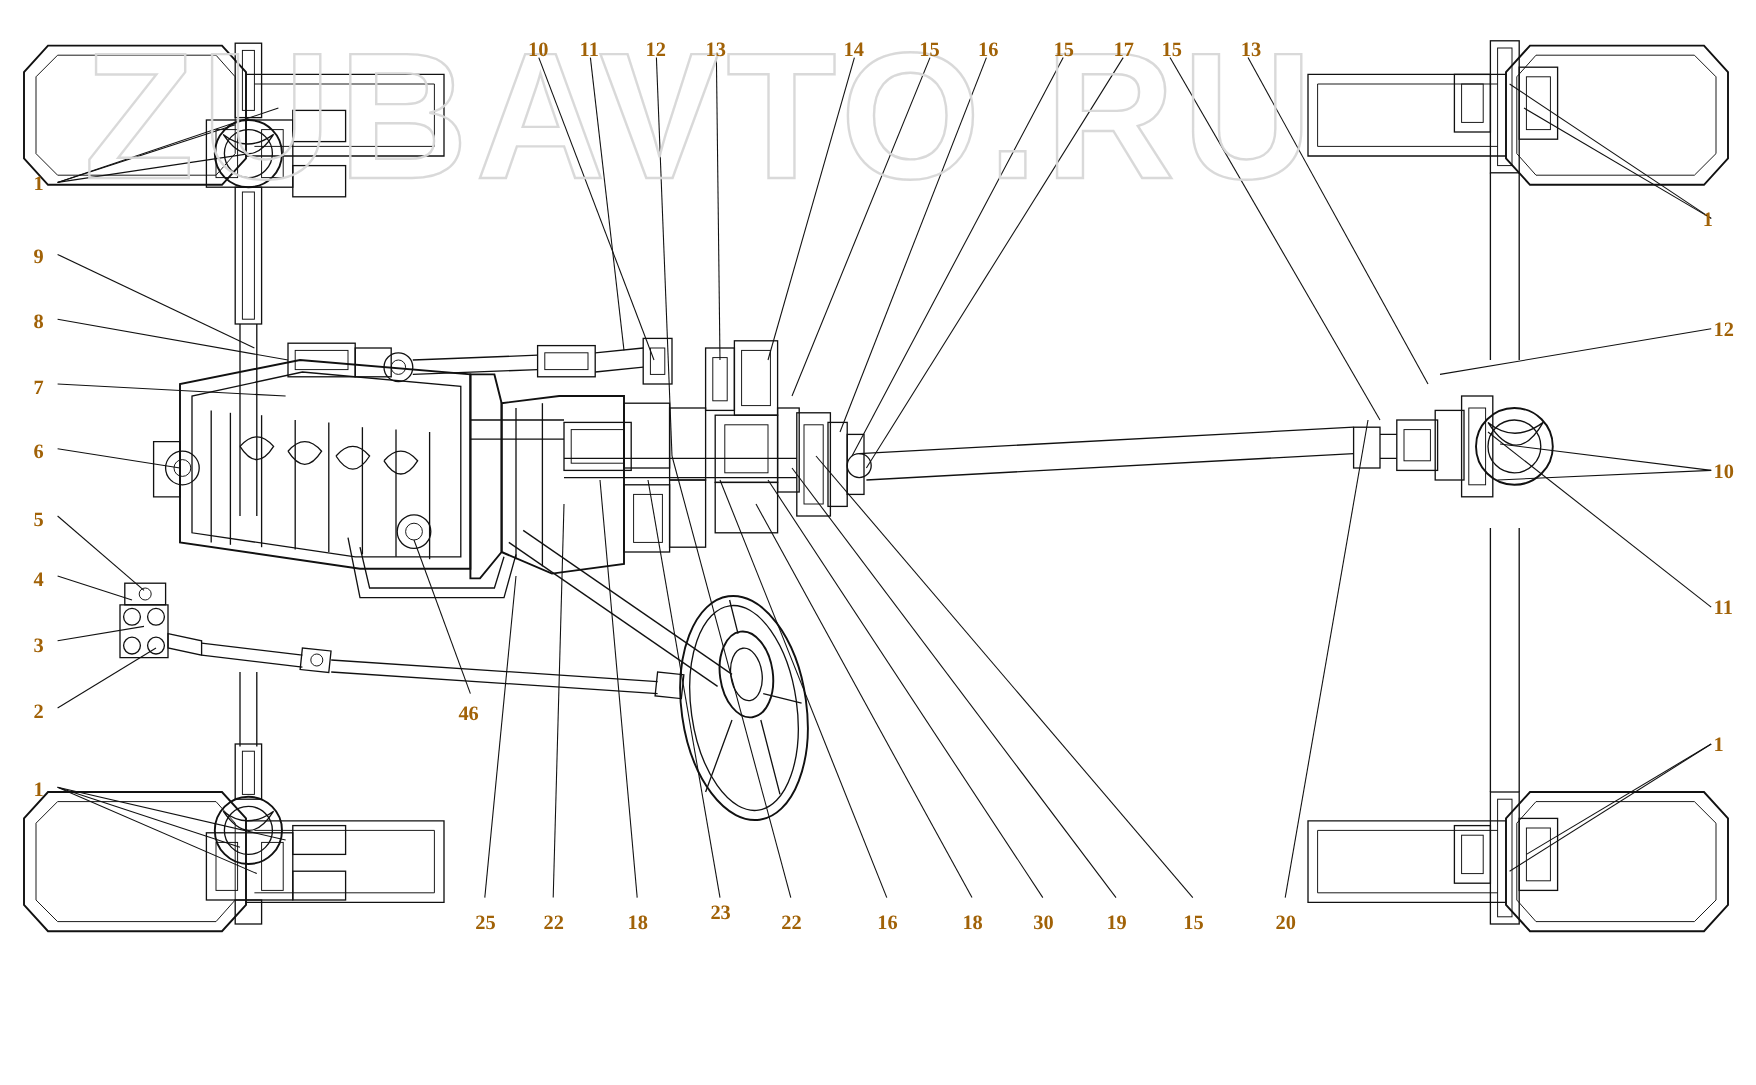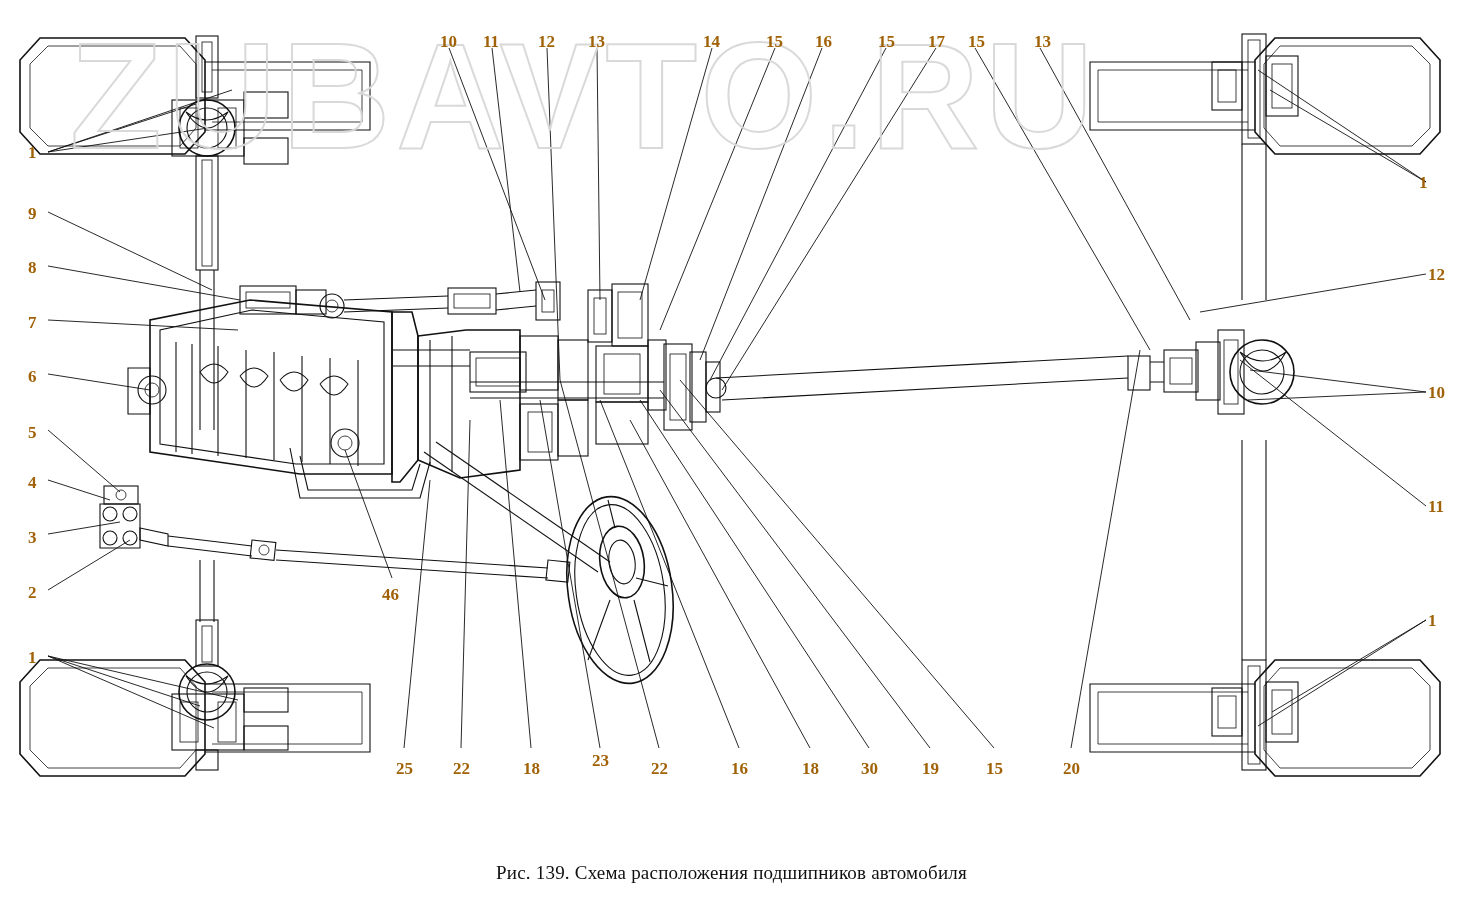--- a/index.html
+++ b/index.html
@@ -378,15 +378,14 @@
         <div class="callout" style="left: 731px; top: 760px;">16</div>
         <div class="callout" style="left: 802px; top: 760px;">18</div>
         <div class="callout" style="left: 861px; top: 760px;">30</div>
         <div class="callout" style="left: 922px; top: 760px;">19</div>
         <div class="callout" style="left: 986px; top: 760px;">15</div>
         <div class="callout" style="left: 1063px; top: 760px;">20</div>
       </div>
 
   </div>
 
-  <div class="caption">Рис. 139. Схема расположения подшипников автомобиля</div>
 
 </div>
 
 </body></html>

